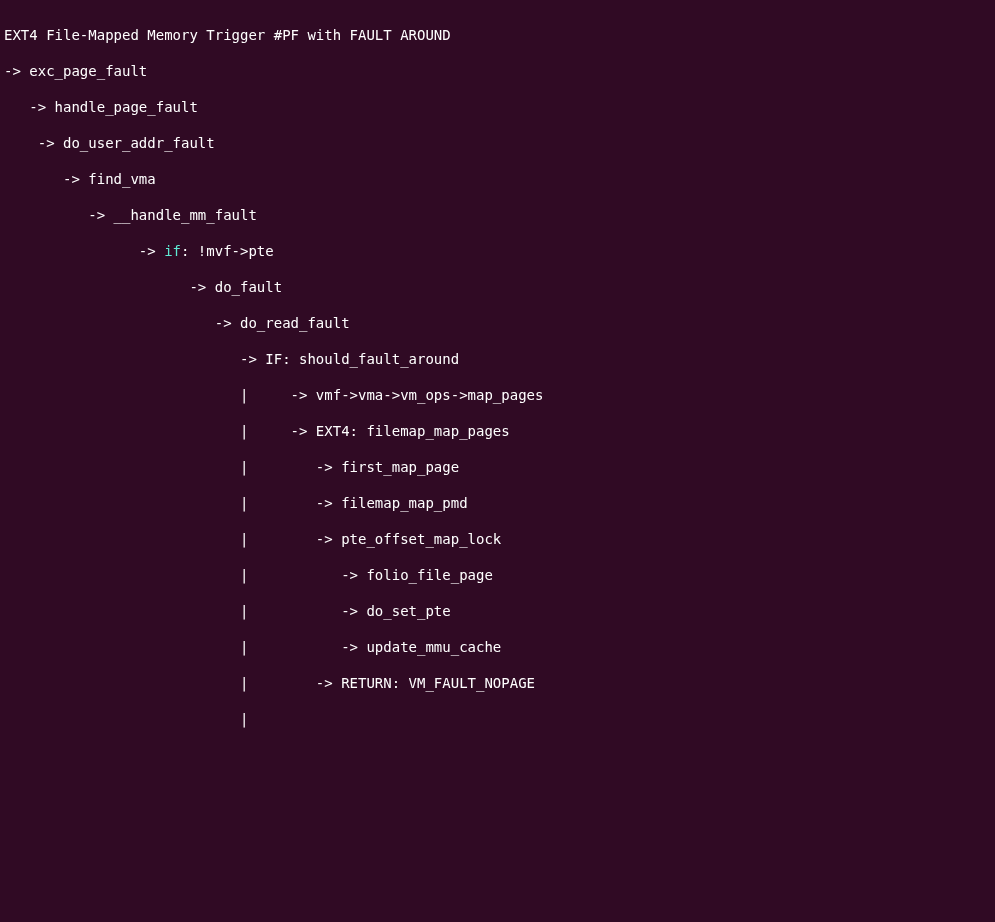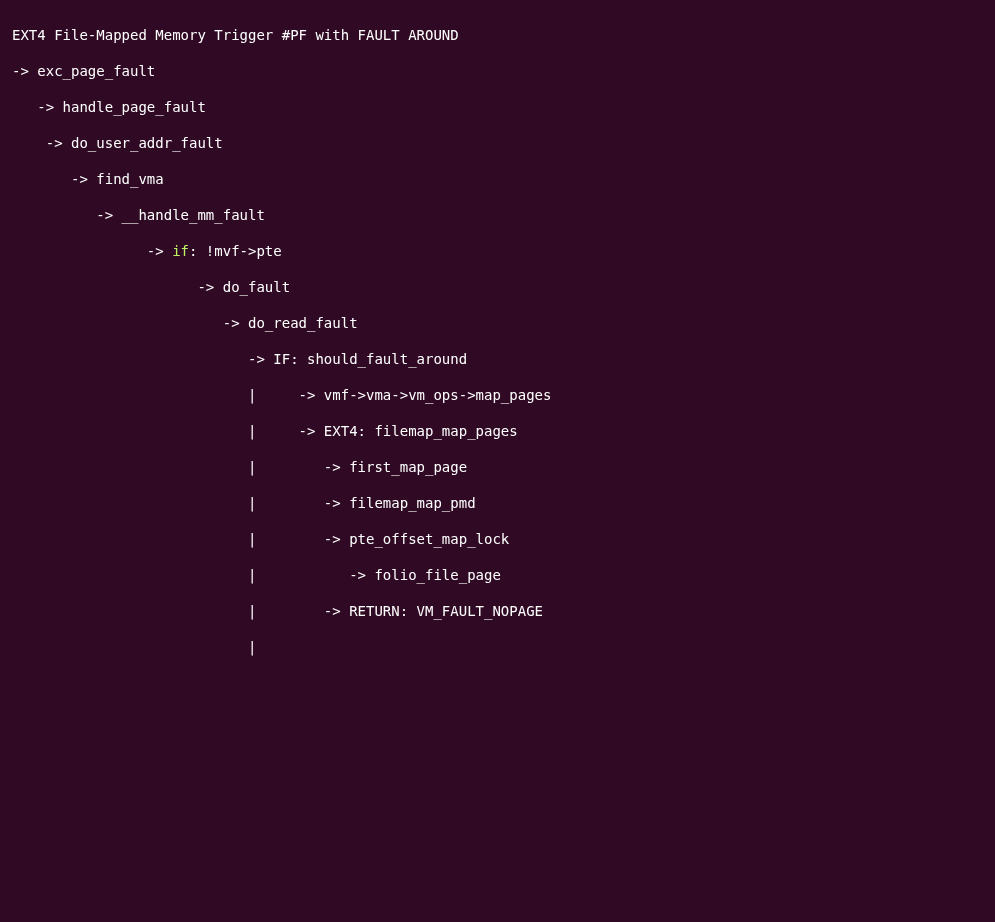--- a/index.html
+++ b/index.html
@@ -7,37 +7,37 @@
     padding: 0;
     background: #300a24;
     color: #ffffff;
     font-family: "DejaVu Sans Mono", "Ubuntu Mono", Consolas, monospace;
     font-size: 14px;
     line-height: 18px;
   }
   .screen {
     width: 995px;
     height: 922px;
-    padding: 8px 12px;
+    padding: 8px 4px;
     box-sizing: border-box;
     white-space: pre;
     overflow: hidden;
   }
   .line {
     display: flex;
     white-space: pre;
   }
   .left {
     white-space: pre;
   }
   .right {
     white-space: pre;
     margin-left: auto;
   }
-  .kw { color: #bef264; }  
+  .kw { color: #5eead4; }  
 </style>
 </head>
 <body>
 
 <div class="screen">
 <div class="line"><span class="left">EXT4 File-Mapped Memory Trigger #PF with FAULT AROUND</span></div>
 <div class="line"><span class="left">-&gt; exc_page_fault</span></div>
 <div class="line"><span class="left">   -&gt; handle_page_fault</span></div>
 <div class="line"><span class="left">    -&gt; do_user_addr_fault</span></div>
 <div class="line"><span class="left">       -&gt; find_vma</span></div>
@@ -45,20 +45,22 @@
 <div class="line"><span class="left"><span>                -&gt; </span><span class="kw">if</span><span>: !mvf-&gt;pte</span></span></div>
 <div class="line"><span class="left">                      -&gt; do_fault</span></div>
 <div class="line"><span class="left">                         -&gt; do_read_fault</span></div>
 <div class="line"><span class="left">                            -&gt; IF: should_fault_around</span></div>
 <div class="line"><span class="left">                            |     -&gt; vmf-&gt;vma-&gt;vm_ops-&gt;map_pages</span></div>
 <div class="line"><span class="left">                            |     -&gt; EXT4: filemap_map_pages</span></div>
 <div class="line"><span class="left">                            |        -&gt; first_map_page</span></div>
 <div class="line"><span class="left">                            |        -&gt; filemap_map_pmd</span></div>
 <div class="line"><span class="left">                            |        -&gt; pte_offset_map_lock</span></div>
 <div class="line"><span class="left">                            |           -&gt; folio_file_page</span></div>
+<div class="line"><span class="left">                            |           -&gt; do_set_pte</span></div>
+<div class="line"><span class="left">                            |           -&gt; update_mmu_cache</span></div>
 <div class="line"><span class="left">                            |        -&gt; RETURN: VM_FAULT_NOPAGE</span></div>
 <div class="line"><span class="left">                            |</span></div>
 
 
 
 
 
 
 
 

